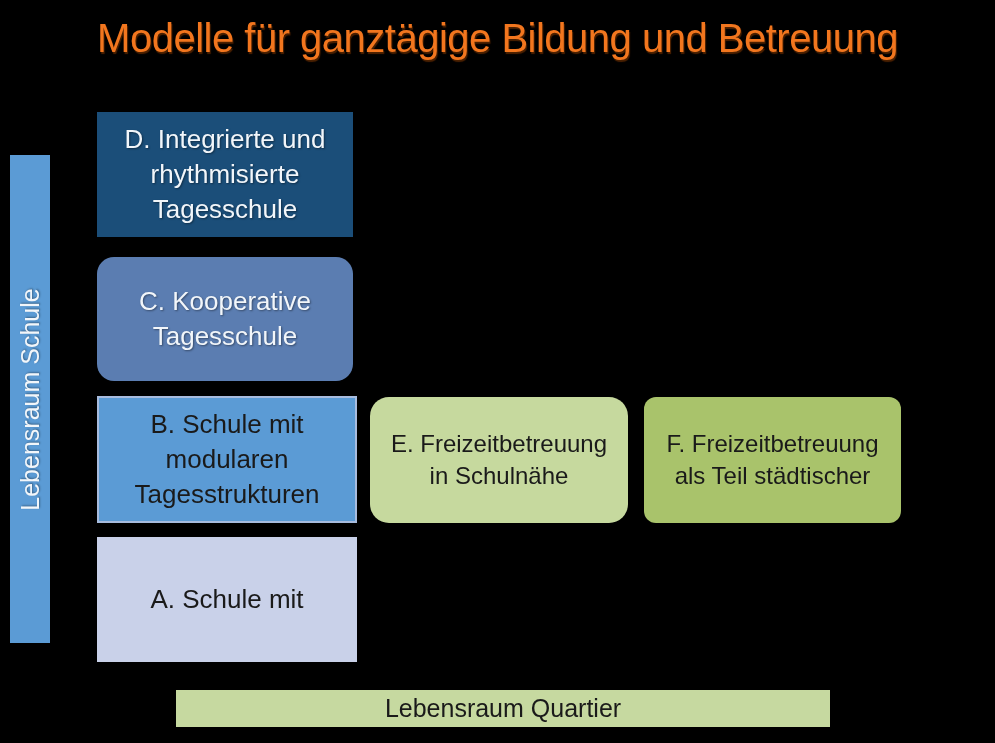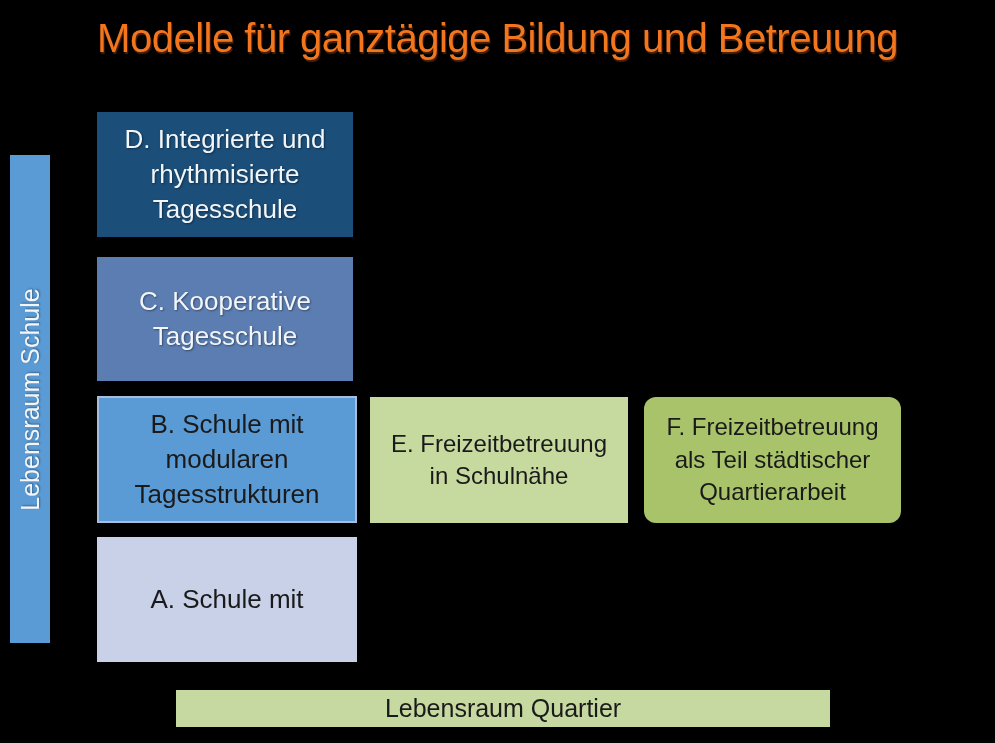--- a/index.html
+++ b/index.html
@@ -21,21 +21,21 @@
     text-shadow:1px 1px 2px rgba(0,0,0,0.35);
   }
   .box {
     position:absolute; display:flex; flex-direction:column;
     align-items:center; justify-content:center; text-align:center;
     line-height:1.35; box-sizing:border-box;margin-left:20px;
   }
   .box .line { white-space:nowrap; }
   .text-light { text-shadow:1px 1px 2px rgba(0,0,0,0.4); }
   .box-d { left:77px;  top:112px; width:256px; height:125px; font-size:26px; }
-  .box-c { left:77px;  top:257px; width:256px; height:124px; font-size:26px; }
+  .box-c { left:77px;  top:257px; width:256px; height:124px; font-size:26px;border-radius:17px; }
   .box-b { left:77px;  top:396px; width:260px; height:127px; font-size:26px; border:2px solid; }
   .box-a { left:77px;  top:537px; width:260px; height:125px; font-size:26px; }
   .box-e { left:350px; top:397px; width:258px; height:126px; font-size:24px; }
   .box-f { left:624px; top:397px; width:257px; height:126px; font-size:24px; }
   .qbar {
     position:absolute; left:176px; top:690px; width:654px; height:37px;
     display:flex; align-items:center; justify-content:center; font-size:25px;
   }
 </style>
 </head>
@@ -63,28 +63,27 @@
   <div class="box box-b" style="background-color: rgb(91, 155, 213); border-color: rgb(168, 188, 222); color: rgb(26, 26, 26);">
     <div class="line">B. Schule mit</div>
     <div class="line">modularen</div>
     <div class="line">Tagesstrukturen</div>
   </div>
 
   <div class="box box-a" style="background-color: rgb(201, 209, 233); color: rgb(26, 26, 26); gap: 20px;">
     <div class="line">A. Schule mit</div>
   </div>
 
-  <div class="box box-e" style="background-color: rgb(198, 217, 158); color: rgb(26, 26, 26);">
+  <div class="box box-e" style="background-color: rgb(198, 217, 158); color: rgb(26, 26, 26); border-radius: 19px;">
     <div class="line">E. Freizeitbetreuung</div>
     <div class="line">in Schulnähe</div>
   </div>
 
   <div class="box box-f" style="background-color: rgb(169, 195, 107); color: rgb(26, 26, 26); border-radius: 12px;">
     <div class="line">F. Freizeitbetreuung</div>
     <div class="line">als Teil städtischer</div>
-    <div class="line">Quartierarbeit</div>
   </div>
 
   <div class="qbar" style="background-color: rgb(198, 217, 160); color: rgb(26, 26, 26);">
     <span>Lebensraum Quartier</span>
   </div>
 
 </div>
 
 </body></html>

